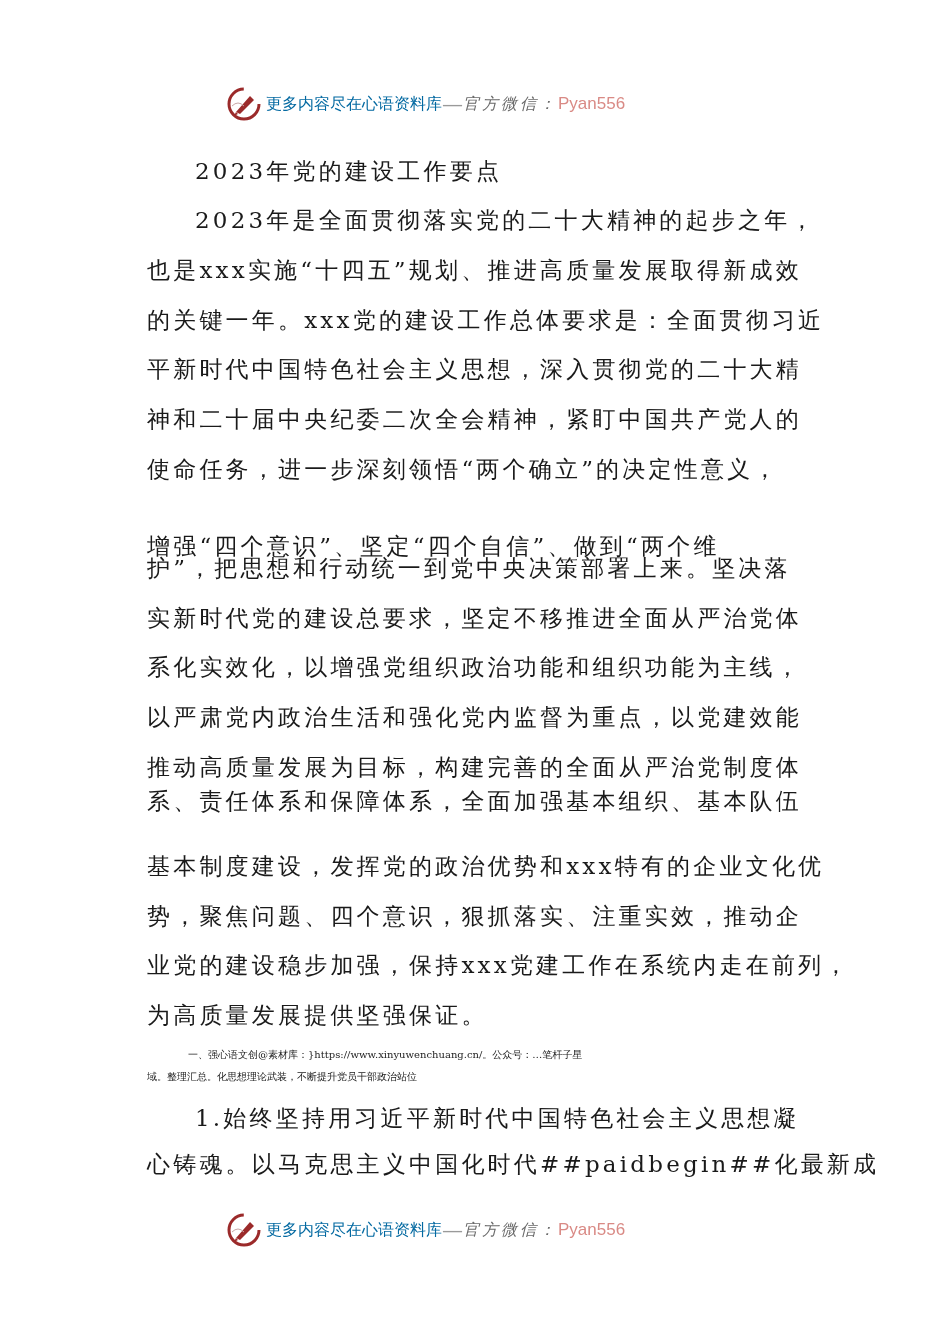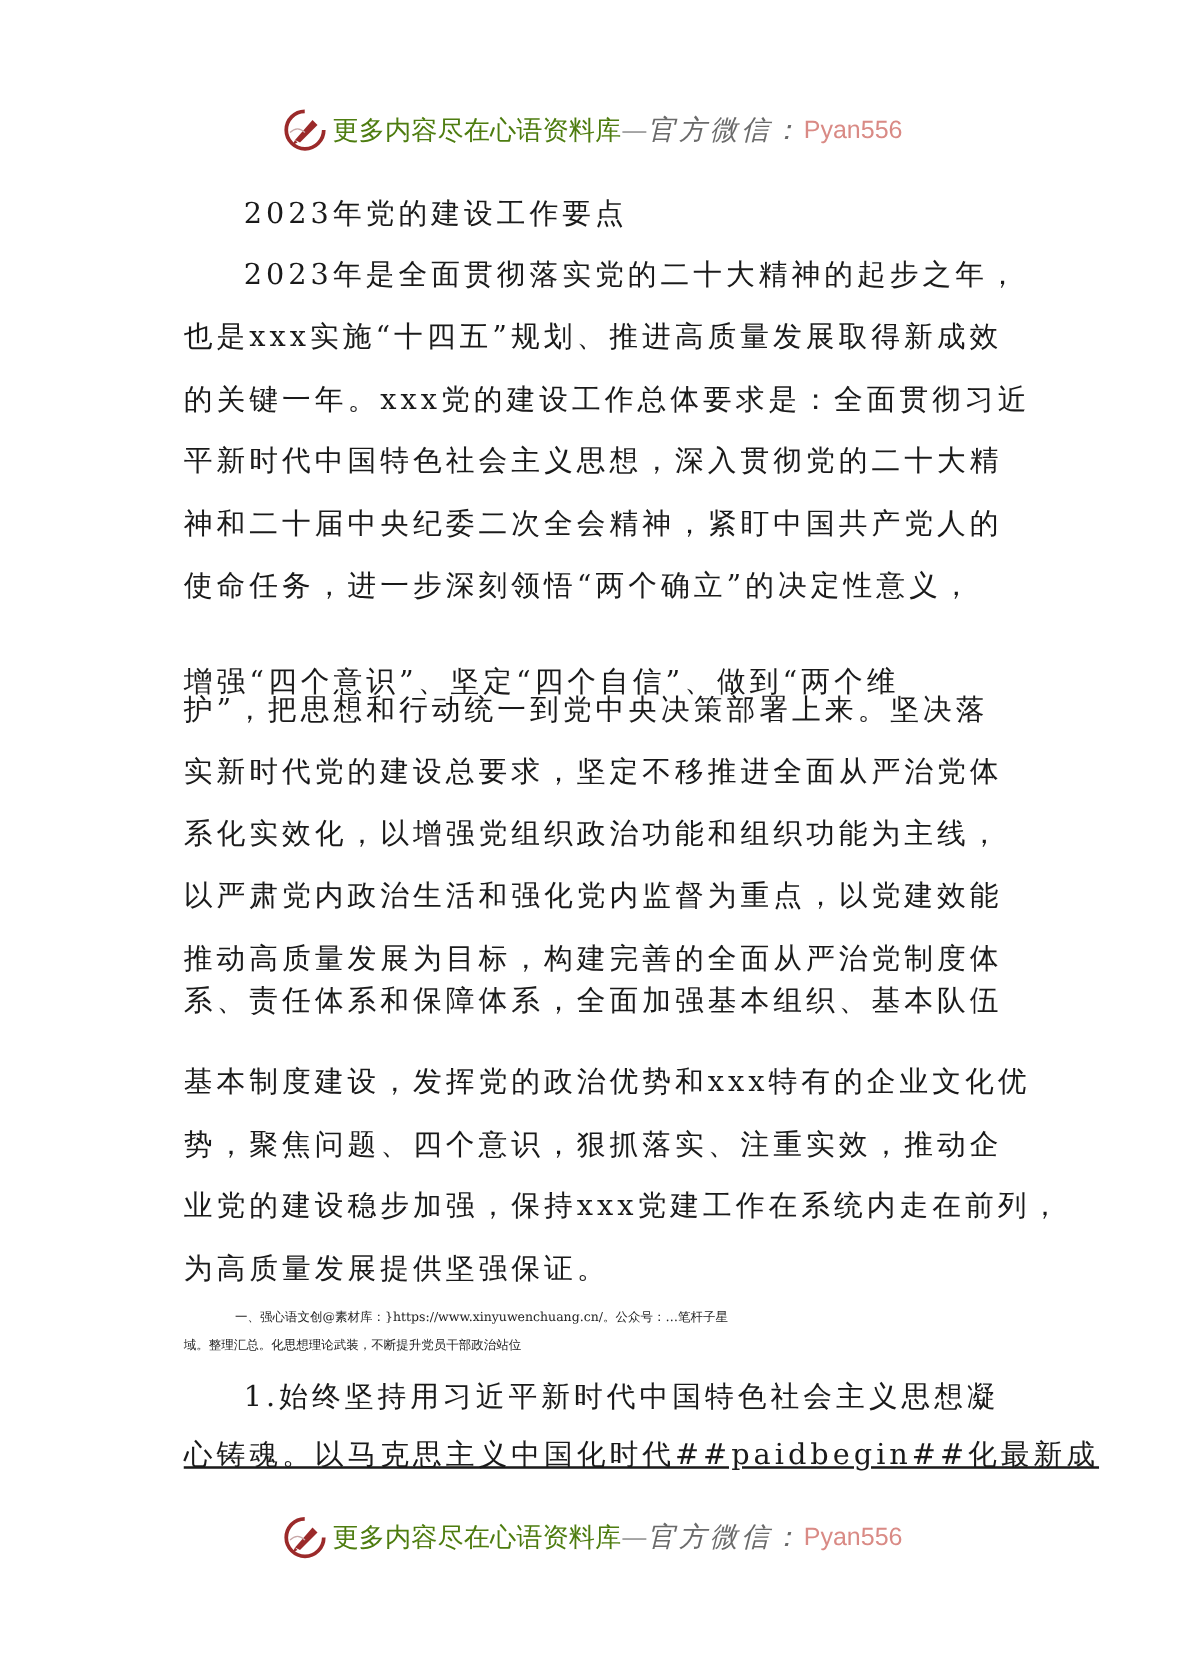--- a/index.html
+++ b/index.html
@@ -1,24 +1,24 @@
 <!DOCTYPE html>
 <html><head>
 <meta charset="utf-8">
 <style>
   html, body { margin: 0; padding: 0; background: #ffffff; }
   body { width: 950px; height: 1344px; position: relative; overflow: hidden; font-family: "DejaVu Serif", "Liberation Serif", serif; color: #1a1a1a; }
   .banner { position: absolute; left: 226px; height: 40px; display: flex; align-items: center; white-space: nowrap; }
   .banner.top { top: 84px; }
   .banner.bottom { top: 1210px; }
   .logo { width: 36px; height: 36px; margin-right: 4px; }
-  .banner .site { color: #4d7c0f; font-size: 21px; font-family: "DejaVu Serif", serif; letter-spacing: 0px; }
+  .banner .site { color: #0369a1; font-size: 16px; font-family: "DejaVu Serif", serif; letter-spacing: 0px; }
   .banner .dash { color: #9a9a9a; font-size: 21px; }
-  .banner .wx { color: #6a6a6a; font-size: 22px; font-family: "DejaVu Serif", serif; letter-spacing: 3px; font-style: italic; }
-  .banner .id { color: #d98a85; font-size: 20px; font-family: "Liberation Sans", sans-serif; }
+  .banner .wx { color: #6a6a6a; font-size: 16px; font-family: "DejaVu Serif", serif; letter-spacing: 3px; font-style: italic; }
+  .banner .id { color: #d98a85; font-size: 17px; font-family: "Liberation Sans", sans-serif; }
   .line { position: absolute; left: 147px; width: 660px; font-size: 23px; white-space: nowrap; letter-spacing: 3.2px; line-height: 30px; color: #1a1a1a; }
   .line.indent { left: 195px; }
   .small { position: absolute; left: 147px; width: 680px; font-size: 10px; white-space: nowrap; color: #222; line-height: 22px; font-family: "DejaVu Serif", serif; }
   .small.indent { left: 188px; }
 </style>
 </head>
 <body>
 
 <div class="banner top">
   <svg class="logo" viewBox="0 0 36 36">
@@ -55,21 +55,21 @@
   <div class="line" style="top:1000px;">为高质量发展提供坚强保证。</div>
 </div>
 
 <div>
   <div class="small indent" style="top:1044px;">一、强心语文创@素材库：}https://www.xinyuwenchuang.cn/。公众号：…笔杆子星</div>
   <div class="small" style="top:1066px;">域。整理汇总。化思想理论武装，不断提升党员干部政治站位</div>
 </div>
 
 <div>
   <div class="line indent" style="top:1103px;">1.始终坚持用习近平新时代中国特色社会主义思想凝</div>
-  <div class="line" style="top:1149px;text-decoration:underline;">心铸魂。以马克思主义中国化时代##paidbegin##化最新成</div>
+  <div class="line" style="top:1149px;">心铸魂。以马克思主义中国化时代##paidbegin##化最新成</div>
 </div>
 
 <div class="banner bottom">
   <svg class="logo" viewBox="0 0 36 36">
     <circle cx="18" cy="18" r="15" fill="none" stroke="#9b2a2a" stroke-width="3" stroke-dasharray="70 25"></circle>
     <path d="M10 26 L24 10 L28 14 L14 28 Z" fill="#9b2a2a"></path>
     <path d="M10 26 L8 30 L12 28 Z" fill="#9b2a2a"></path>
     <path d="M6 20 Q12 14 18 20" fill="none" stroke="#c8a8a8" stroke-width="1"></path>
   </svg>
   <span class="site">更多内容尽在心语资料库</span>

